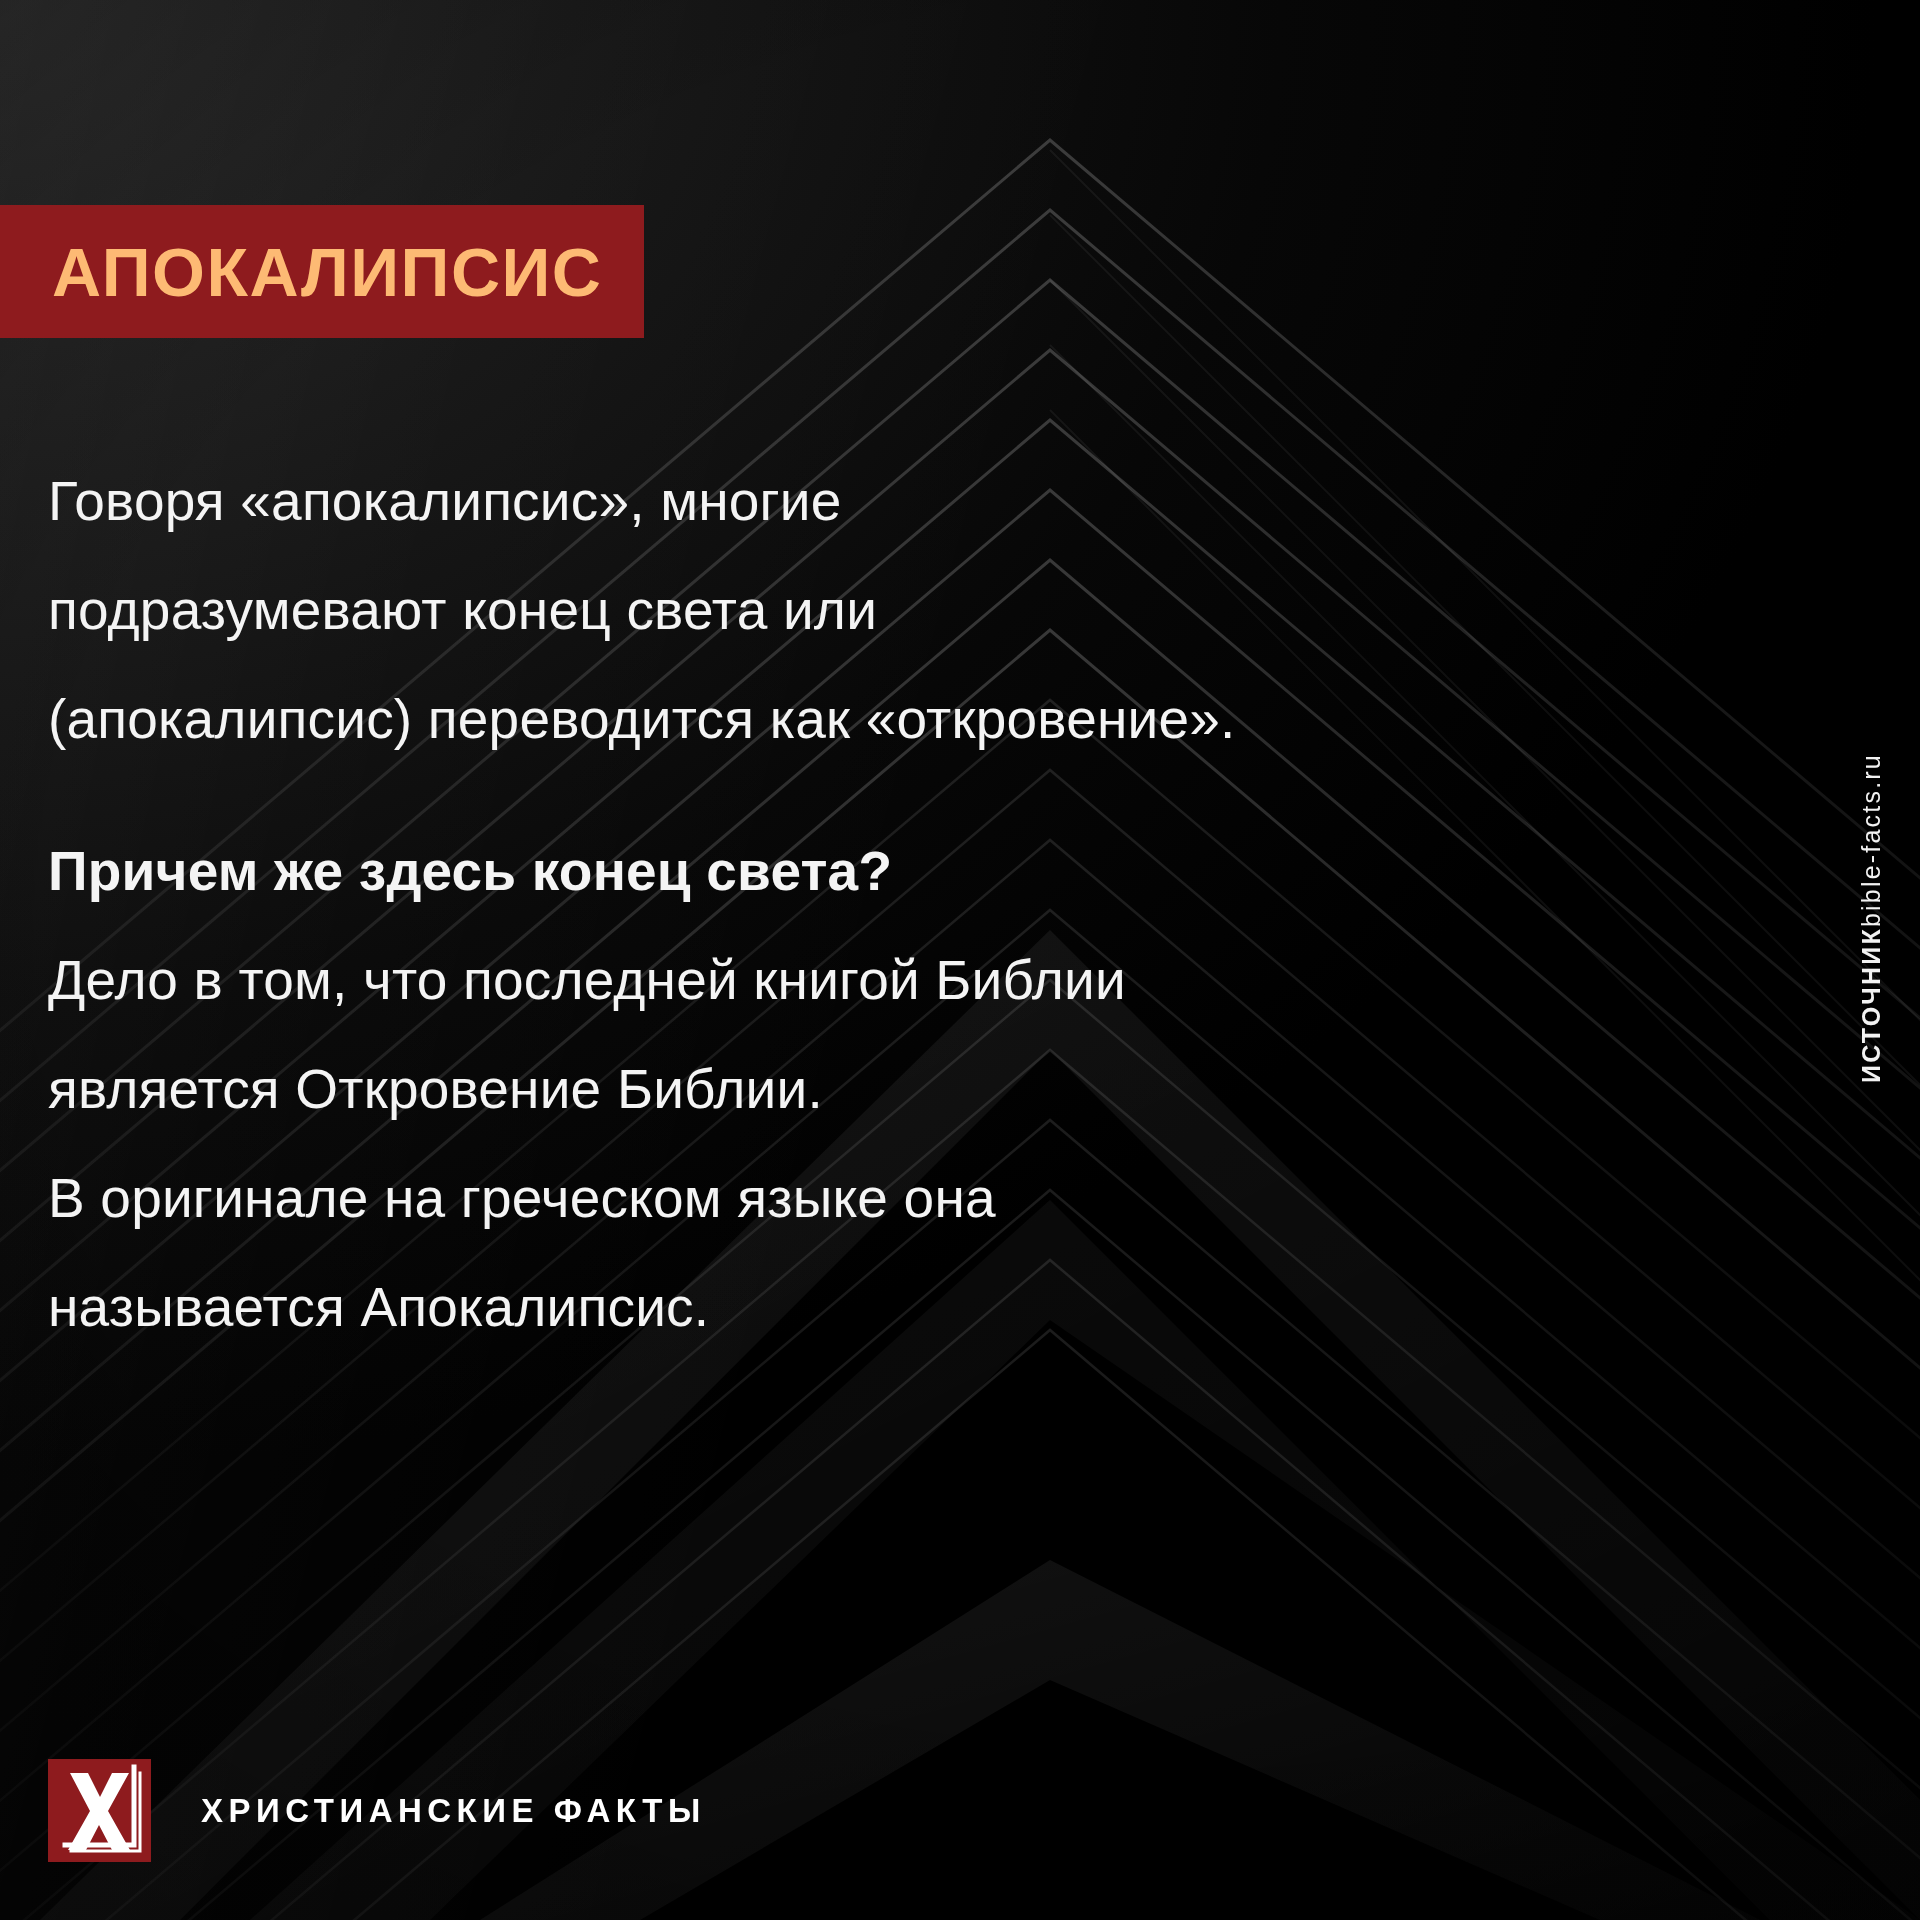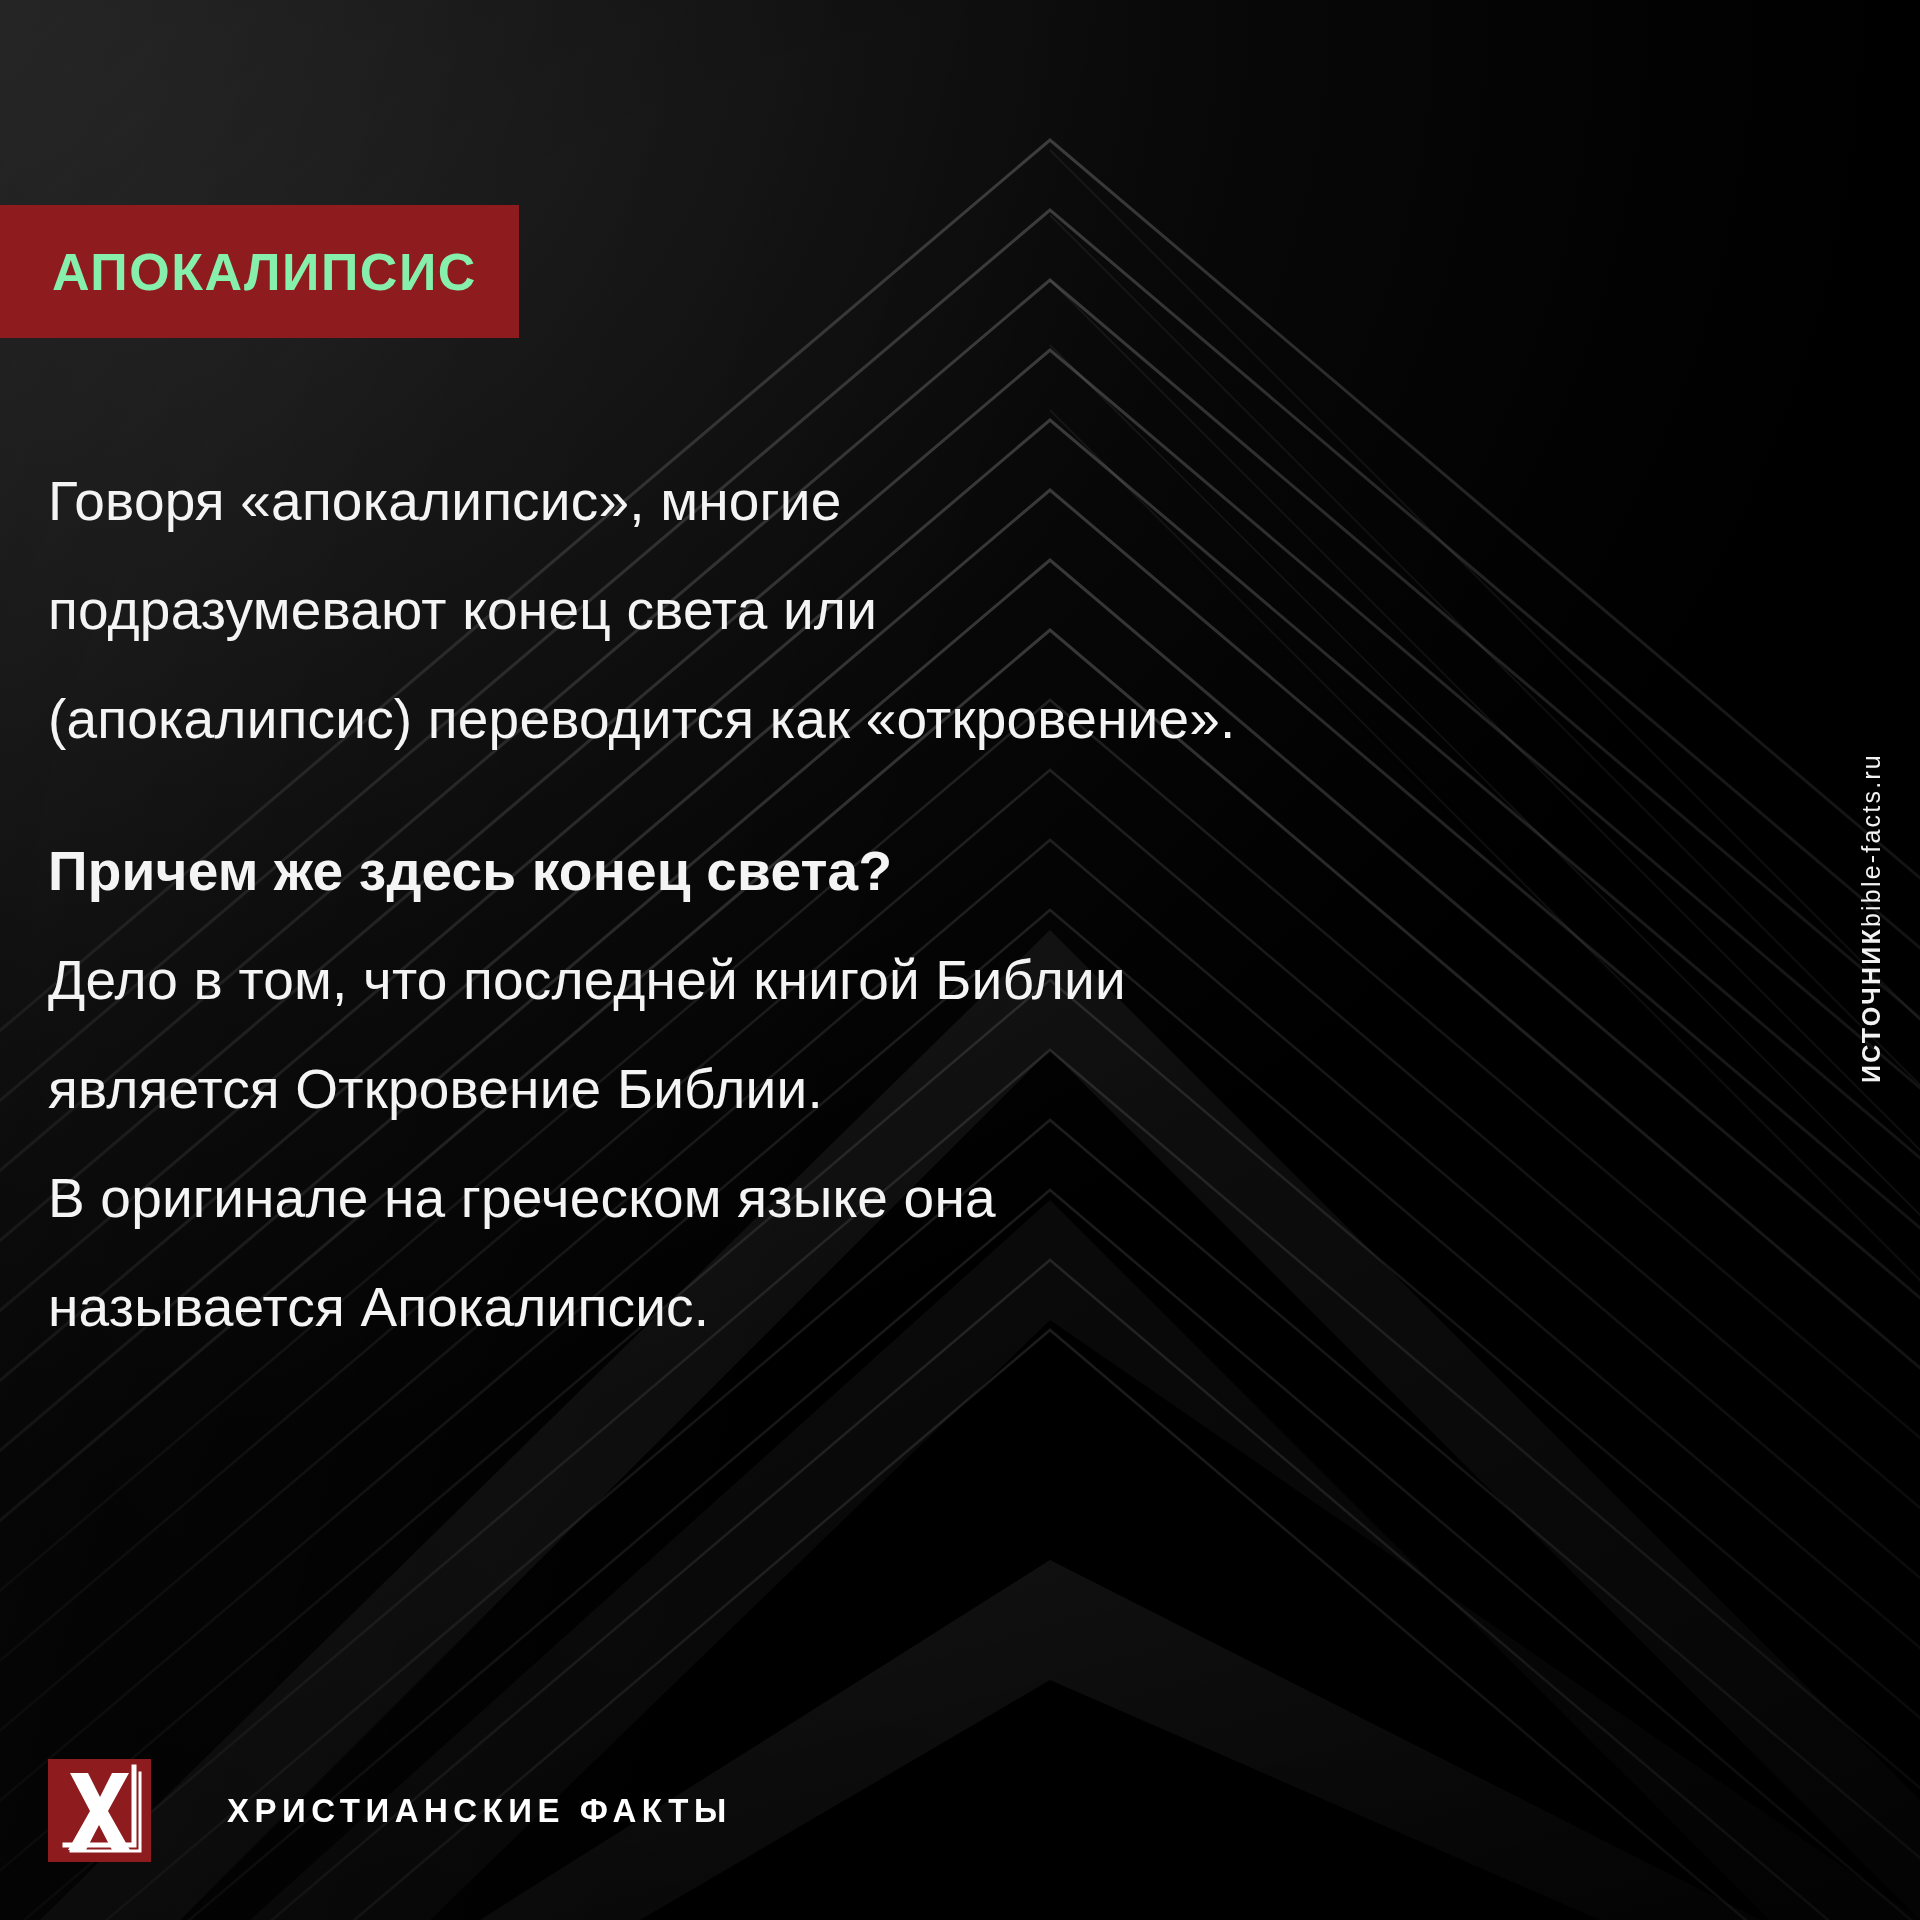--- a/index.html
+++ b/index.html
@@ -52,22 +52,22 @@
     left: 0;
     top: 205px;
     height: 133px;
     padding: 0 42px 0 52px;
     display: flex;
     align-items: center;
     background: #8e1b1e;
     box-shadow: 0 0 0 0 rgba(0,0,0,0);
   }
   #title-banner .title-text {
-    color: #86efac;
-    font-size: 52px;
+    color: #fdba74;
+    font-size: 68px;
     font-weight: bold;
     letter-spacing: 1.5px;
     line-height: 1;
     white-space: nowrap;
   }
 
   
   #body-copy {
     position: absolute;
     left: 48px;
@@ -109,21 +109,21 @@
   #source-vertical .src-gap { display: inline-block; width: 10px; }
   #source-vertical .src-url { font-weight: normal; }
 
   
   #footer {
     position: absolute;
     left: 48px;
     bottom: 58px;
     display: flex;
     align-items: center;
-    gap: 76px;
+    gap: 50px;
   }
   #brand-logo {
     position: relative;
     width: 103px;
     height: 103px;
     background: #8e1b1e;
     flex: 0 0 auto;
   }
   #brand-logo svg { display: block; width: 103px; height: 103px; }
   #footer-label {

